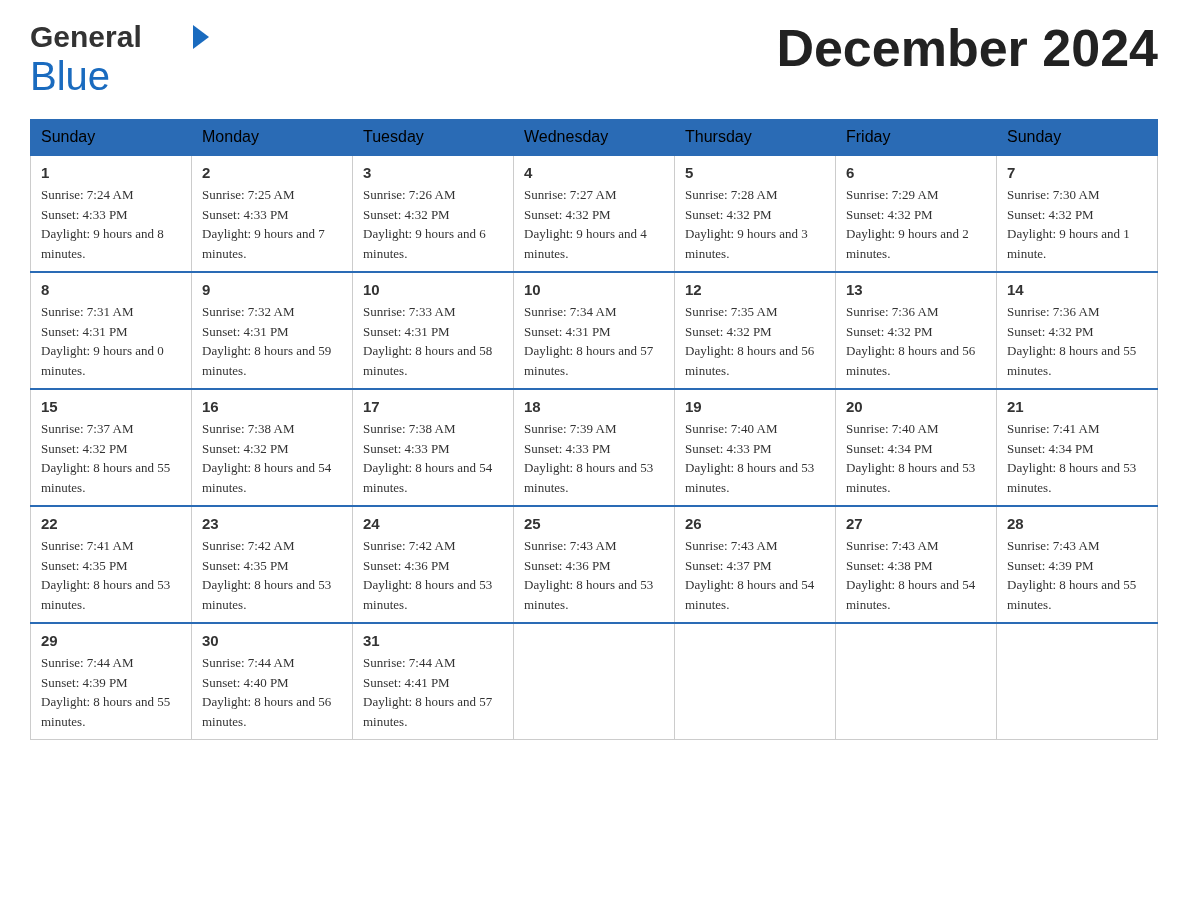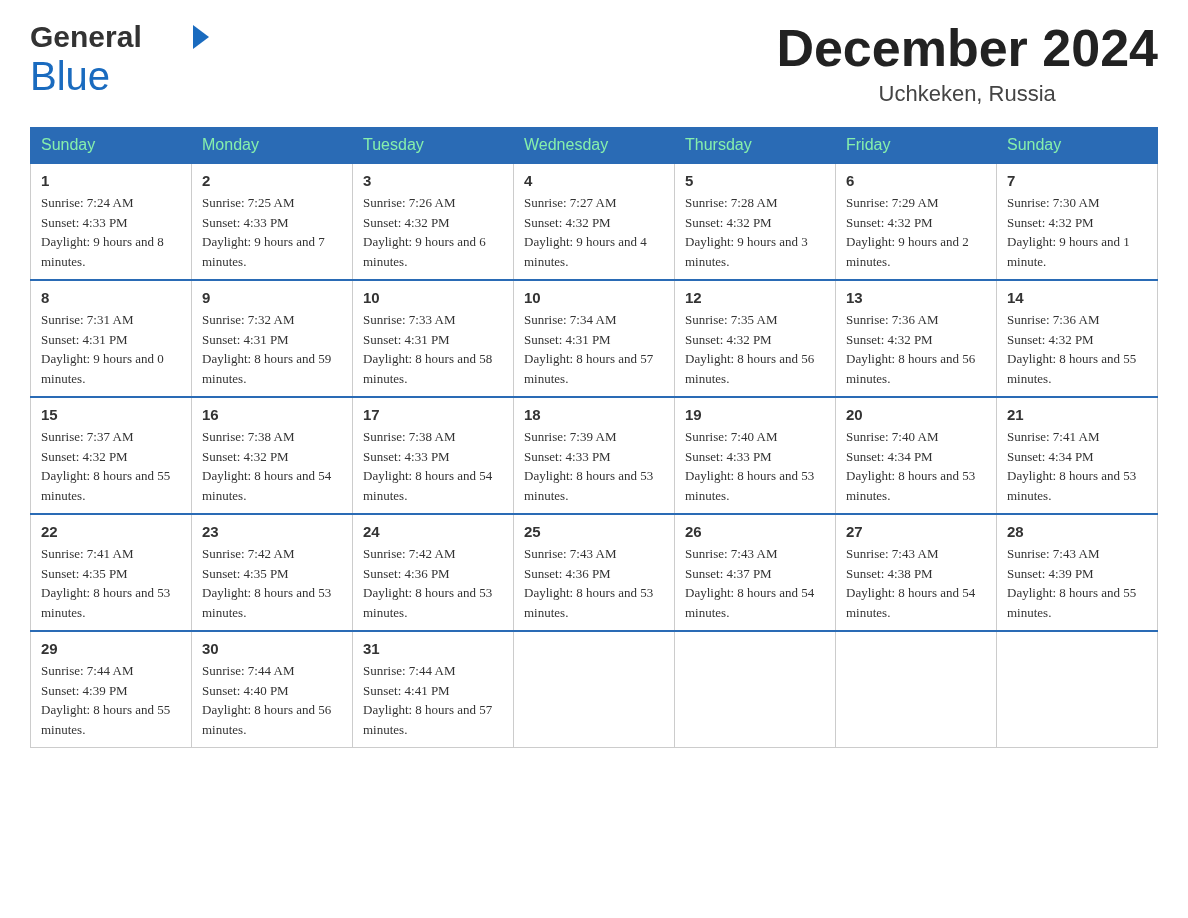--- a/index.html
+++ b/index.html
@@ -35,21 +35,21 @@
       color: #444;
       margin-top: 4px;
     }
     .calendar {
       width: 100%;
       border-collapse: collapse;
       border: 1px solid #aaa;
     }
     .calendar th {
       background-color: #2a6bb5;
-      color: #86efac;
+      color: #000000;
       font-size: 16px;
       font-weight: normal;
       padding: 8px 10px;
       text-align: left;
       border: 1px solid #2a6bb5;
     }
     .calendar td {
       vertical-align: top;
       padding: 8px 10px;
       border: 1px solid #ccc;
@@ -112,21 +112,20 @@
     <div class="logo-row">
       <span class="logo-text-general">General</span>
       <span class="logo-arrow"></span>
     </div>
     <div>
       <span class="logo-text-blue">Blue</span>
     </div>
   </div>
   <div class="title-section">
     <div class="month-title">December 2024</div>
-    <div class="location">Uchkeken, Russia</div>
   </div>
 </div>
 
 <table class="calendar">
   <thead>
     <tr>
     <th>Sunday</th>
         <th>Monday</th>
         <th>Tuesday</th>
         <th>Wednesday</th>

